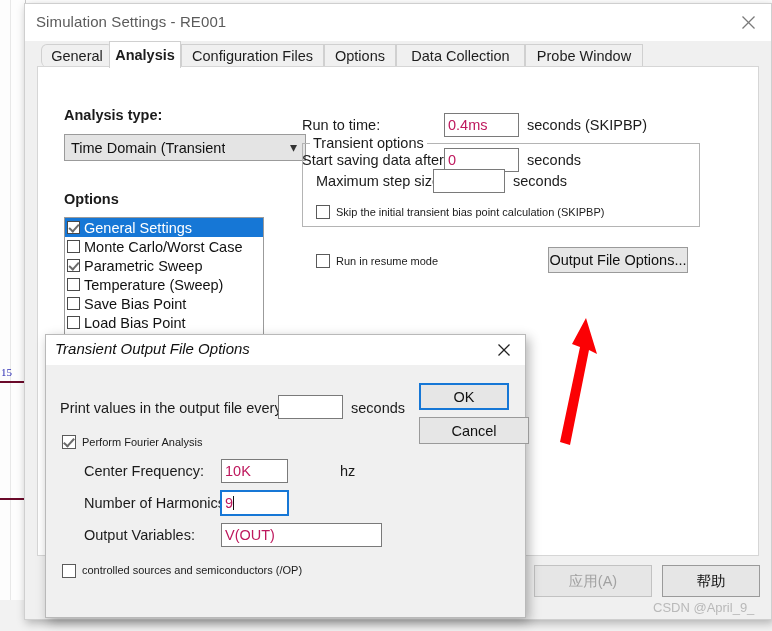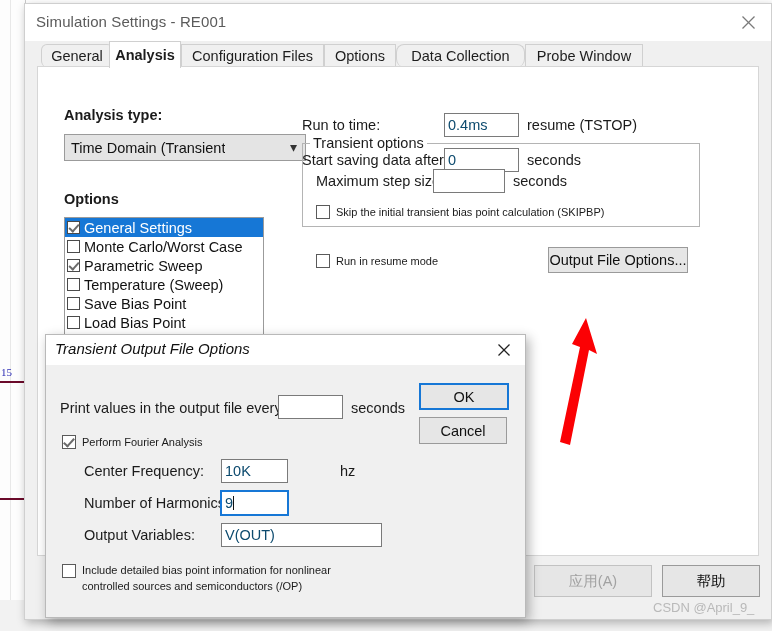--- a/index.html
+++ b/index.html
@@ -82,21 +82,21 @@
     margin-right:4px;position:relative;box-sizing:border-box;
   }
   .cb.checked::after{
     content:"";position:absolute;left:3px;top:0px;width:4px;height:8px;
     border:solid #6b6b6b;border-width:0 2px 2px 0;transform:rotate(42deg);
   }
 
   
   .field{
     position:absolute;background:#ffffff;border:1px solid #7a7a7a;box-sizing:border-box;
-    font-size:14.5px;color:#0c4a6e;padding-left:3px;display:flex;align-items:center;
+    font-size:14.5px;color:#be185d;padding-left:3px;display:flex;align-items:center;
     cursor:text;
   }
   .field.focus{border:1px solid #1677d6;outline:1px solid #1677d6;}
   .caret{display:inline-block;width:1px;height:14px;background:#111;margin-left:0px;}
 
   
   #grp{
     position:absolute;left:264px;top:76px;width:398px;height:84px;
     border:1px solid #b4b4b4;box-sizing:border-box;
   }
@@ -168,21 +168,21 @@
         <line x1="13.5" y1="1.5" x2="1.5" y2="13.5" stroke="#7a7a7a" stroke-width="1.3"></line>
       </svg>
     </div>
   </div>
 
   <div id="tabstrip">
     <div class="tab" style="left:16px;width:72px;border-radius:6px;">General</div>
     <div class="tab active" style="left:84px;width:72px;">Analysis</div>
     <div class="tab" style="left:156px;width:143px;">Configuration Files</div>
     <div class="tab" style="left:299px;width:72px;">Options</div>
-    <div class="tab" style="left:371px;width:129px;border-radius:8px;">Data Collection</div>
+    <div class="tab" style="left:371px;width:129px;">Data Collection</div>
     <div class="tab" style="left:500px;width:118px;">Probe Window</div>
   </div>
 
   <div id="panel">
 
     <div class="lbl lbl-bold" style="left:26px;top:40px;">Analysis type:</div>
 
     <div id="combo">
       <span class="ctext">Time Domain (Transient</span>
       <span class="carrow">▾</span>
@@ -212,21 +212,21 @@
         <span>Save Bias Point</span>
       </div>
       <div class="optrow">
         <span class="cb"></span>
         <span>Load Bias Point</span>
       </div>
     </div>
 
     <div class="lbl" style="left:264px;top:50px;">Run to time:</div>
     <div class="field" style="left:406px;top:46px;width:75px;height:24px;">0.4ms</div>
-    <div class="lbl" style="left:489px;top:50px;">resume  (TSTOP)</div>
+    <div class="lbl" style="left:489px;top:50px;">seconds  (SKIPBP)</div>
 
     <div class="lbl" style="left:264px;top:85px;">Start saving data after:</div>
     <div class="field" style="left:406px;top:81px;width:75px;height:24px;">0</div>
     <div class="lbl" style="left:489px;top:85px;">seconds</div>
 
     <div id="grp"></div>
     <div id="grp-title">Transient options</div>
 
     <div class="lbl" style="left:278px;top:106px;">Maximum step size:</div>
     <div class="field" style="left:395px;top:102px;width:72px;height:24px;"></div>
@@ -284,22 +284,21 @@
     <span>9</span>
       <span class="caret"></span>
   </div>
 
   <div class="lbl" style="left:38px;top:192px;">Output Variables:</div>
   <div class="field" style="left:175px;top:188px;width:161px;height:24px;">V(OUT)</div>
 
   <div class="ckline" style="left:16px;top:227px;align-items:flex-start;">
     <span class="ckbox" style="margin-top:2px;"></span>
     <span style="display:block;line-height:16px;">
-      <span style="display:block;">Include detailed bias point information for nonlinear</span>
       <span style="display:block;">controlled sources and semiconductors (/OP)</span>
     </span>
   </div>
 
   <div class="btn focusring" style="left:373px;top:48px;width:90px;height:27px;">OK</div>
-  <div class="btn" style="left:373px;top:82px;width:88px;height:27px;text-align:center;">Cancel</div>
+  <div class="btn" style="left:373px;top:82px;width:110px;height:27px;text-align:center;">Cancel</div>
 </div>
 
 <div id="watermark">CSDN @April_9_</div>
 
 </body></html>

